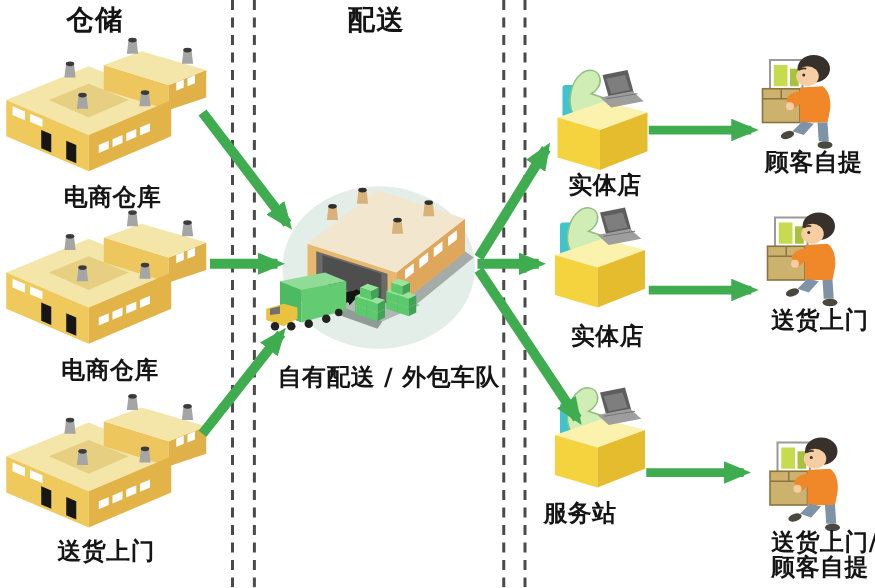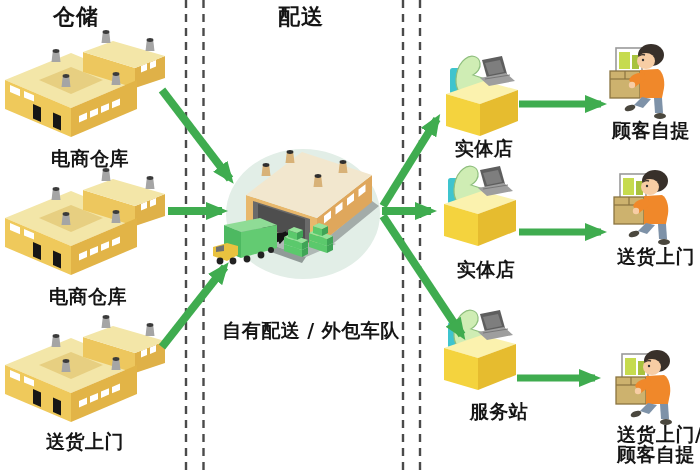--- a/index.html
+++ b/index.html
@@ -211,25 +211,25 @@
     </style>
   </svg>
 
   <div class="lbl hdr" style="left:76px;top:5px;" data-name="header-warehousing">仓储</div>
   <div class="lbl hdr" style="left:301px;top:5px;" data-name="header-distribution">配送</div>
 
   <div class="lbl sub" style="left:90px;top:148px;" data-name="warehouse-label-1">电商仓库</div>
   <div class="lbl sub" style="left:88px;top:286px;" data-name="warehouse-label-2">电商仓库</div>
   <div class="lbl sub" style="left:85px;top:431px;" data-name="warehouse-label-3">送货上门</div>
 
-  <div class="lbl sub" style="left:311px;top:292px;margin-top:28px;" data-name="hub-label">自有配送 / 外包车队</div>
+  <div class="lbl sub" style="left:311px;top:292px;" data-name="hub-label">自有配送 / 外包车队</div>
 
   <div class="lbl sub" style="left:484px;top:138px;" data-name="store-label-1">实体店</div>
   <div class="lbl sub" style="left:486px;top:259px;" data-name="store-label-2">实体店</div>
-  <div class="lbl sub" style="left:499px;top:401px;" data-name="store-label-3">服务站</div>
+  <div class="lbl sub" style="left:464px;top:401px;" data-name="store-label-3">服务站</div>
 
   <div class="lbl sub" style="left:651px;top:120px;" data-name="customer-label-1">顾客自提</div>
   <div class="lbl sub" style="left:656px;top:246px;" data-name="customer-label-2">送货上门</div>
   <div class="lbl sub left-align two-line" style="left:617px;top:424px;" data-name="customer-label-3">
     <span data-name="customer-label-3-line1">送货上门/</span>
     <span data-name="customer-label-3-line2">顾客自提</span>
   </div>
 
 </div>
 

